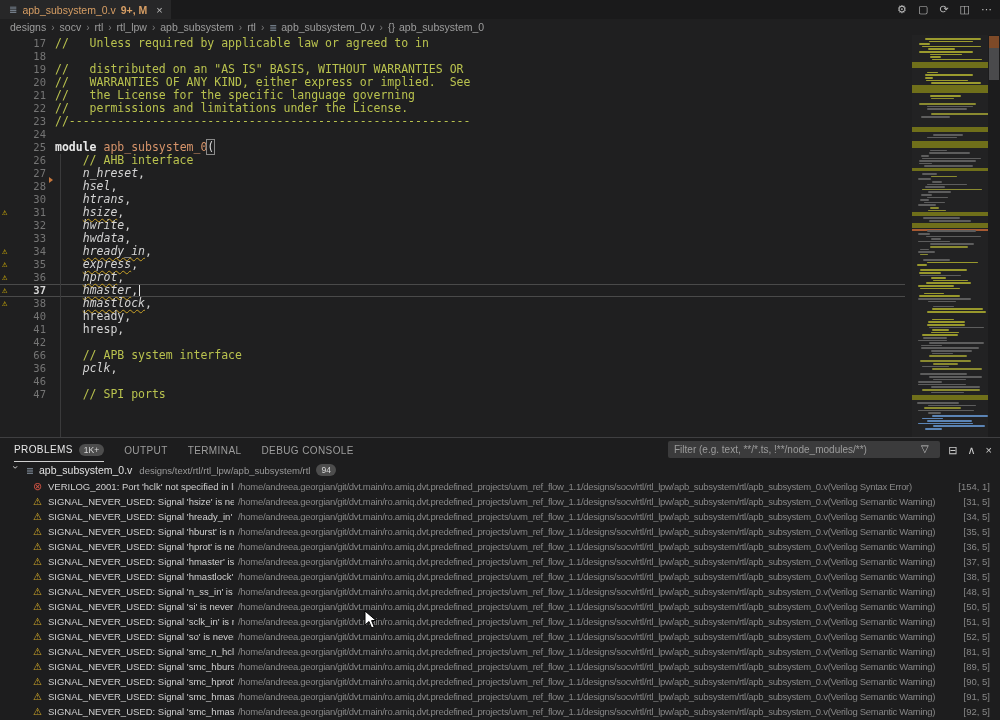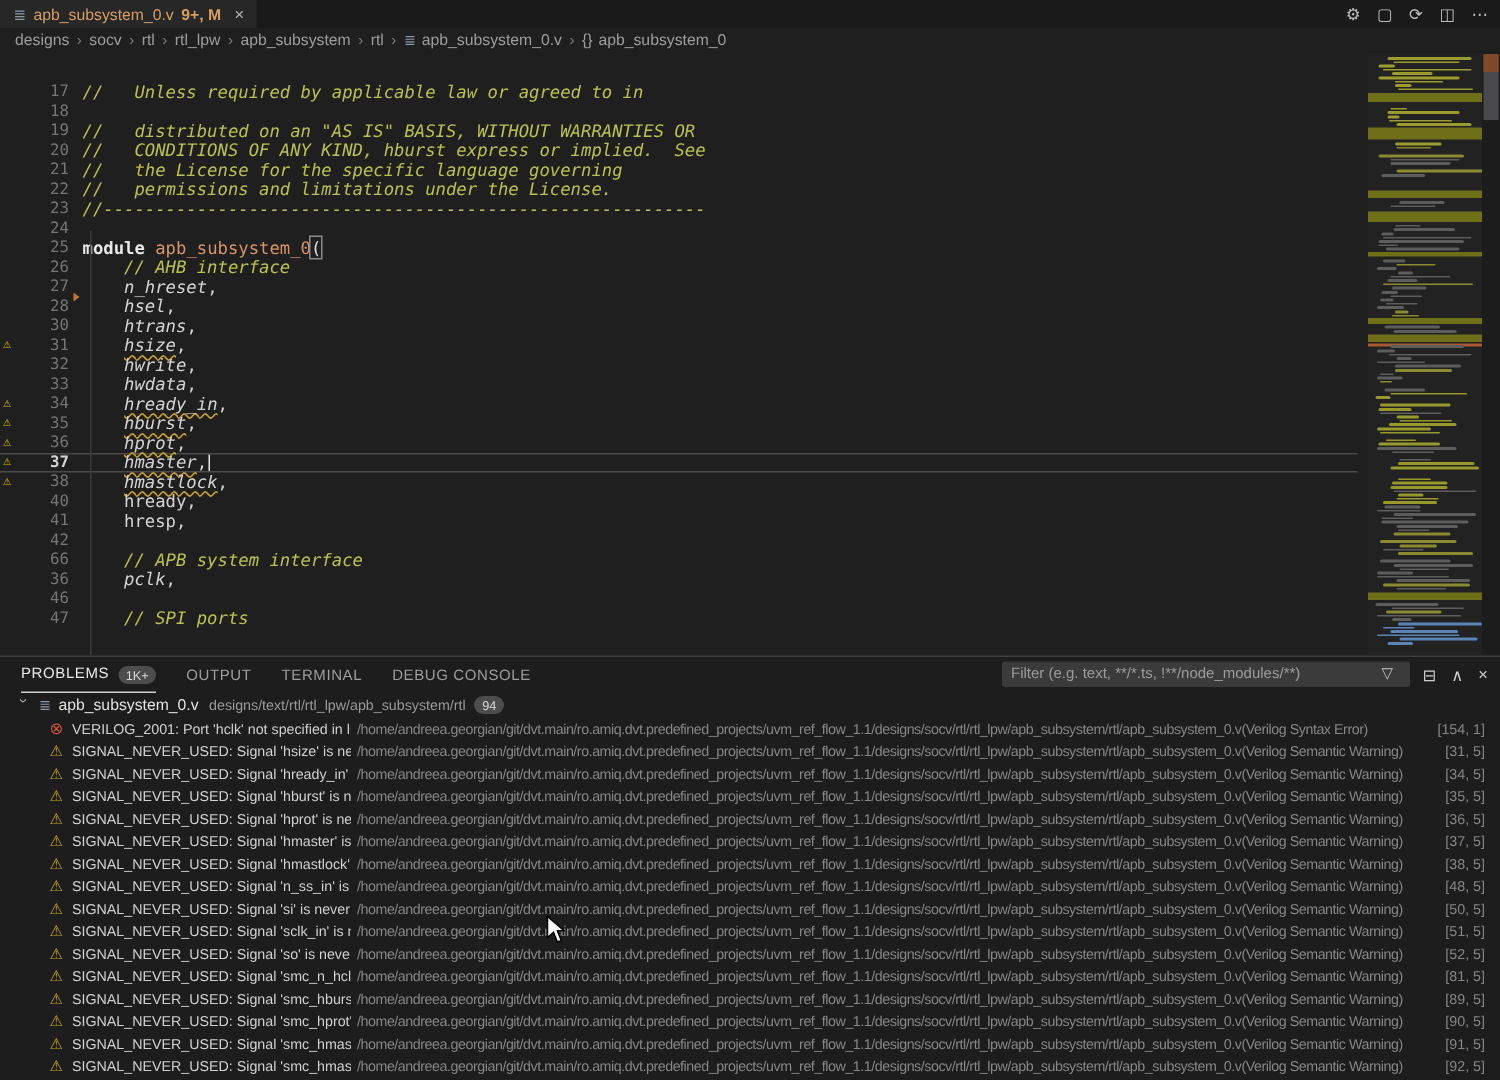--- a/index.html
+++ b/index.html
@@ -17,30 +17,30 @@
   .tab-actions{position:absolute;right:8px;top:0;height:19px;display:flex;align-items:center;gap:11px;color:#bdbdbd;font-size:11px;}
 
   
   .breadcrumbs{position:absolute;left:0;top:19px;width:1000px;height:16px;background:#1f1f20;
                display:flex;align-items:center;padding-left:10px;font-size:10.5px;color:#9d9d9d;gap:5px;white-space:pre;}
   .crumb-sep{color:#7c7c7c;font-size:10px;}
   .crumb-ficon{color:#8a97a5;font-size:9.5px;}
 
   
   .editor{position:absolute;left:0;top:35px;width:1000px;height:402px;background:#1f1f20;overflow:hidden;}
-  .code{position:absolute;left:0;top:2px;width:905px;font-family:"DejaVu Sans Mono", monospace;margin-top:18px;}
+  .code{position:absolute;left:0;top:2px;width:905px;font-family:"DejaVu Sans Mono", monospace;}
   .row{display:flex;align-items:center;height:13px;line-height:13px;font-size:11.5px;width:905px;}
   .row.current{border-top:1px solid #4a4a4a;border-bottom:1px solid #4a4a4a;}
   .g-icon{width:16px;flex:0 0 16px;padding-left:2px;font-size:9px;color:#d4b106;line-height:13px;}
   .lnum{width:30px;flex:0 0 30px;text-align:right;color:#757575;font-size:10.5px;padding-right:0;}
   .lnum.current{color:#d5d5d5;font-weight:bold;}
   .lmark{width:9px;flex:0 0 9px;position:relative;}
   .lmark .tri{position:absolute;left:3px;top:3.5px;width:0;height:0;border-left:4px solid #c4763c;border-top:3px solid transparent;border-bottom:3px solid transparent;}
   .ltext{white-space:pre;}
-  .tok-c{color:#b9c24e;font-style:italic;}
+  .tok-c{color:#b9c24e;}
   .tok-k{color:#e8e8e8;font-weight:bold;}
   .tok-e{color:#d7946a;}
   .tok-p{color:#d4d4d4;}
   .tok-i{color:#d4d4d4;font-style:italic;}
   .tok-iw{color:#d4d4d4;font-style:italic;text-decoration:underline;text-decoration-style:wavy;
           text-decoration-color:#c9a227;text-decoration-thickness:1px;text-underline-offset:2px;}
   .tok-b{color:#dcdcdc;outline:1px solid #8a8a8a;}
   .cursor{display:inline-block;width:1.5px;height:11px;background:#e8e8e8;vertical-align:middle;margin-left:0.5px;}
   .indent-guide{position:absolute;left:60px;top:119px;width:1px;height:283px;background:#3a3a3b;}
 
@@ -120,21 +120,21 @@
         <div class="row">
           <span class="g-icon"></span>
           <span class="lnum">19</span>
           <span class="lmark"></span>
           <span class="ltext"><span class="tok-c">//   distributed on an "AS IS" BASIS, WITHOUT WARRANTIES OR</span></span>
         </div>
         <div class="row">
           <span class="g-icon"></span>
           <span class="lnum">20</span>
           <span class="lmark"></span>
-          <span class="ltext"><span class="tok-c">//   CONDITIONS OF ANY KIND, hburst express or implied.  See</span></span>
+          <span class="ltext"><span class="tok-c">//   WARRANTIES OF ANY KIND, either express or implied.  See</span></span>
         </div>
         <div class="row">
           <span class="g-icon"></span>
           <span class="lnum">21</span>
           <span class="lmark"></span>
           <span class="ltext"><span class="tok-c">//   the License for the specific language governing</span></span>
         </div>
         <div class="row">
           <span class="g-icon"></span>
           <span class="lnum">22</span>
@@ -206,21 +206,21 @@
         <div class="row">
           <span class="g-icon">⚠</span>
           <span class="lnum">34</span>
           <span class="lmark"></span>
           <span class="ltext"><span class="tok-p">    </span><span class="tok-iw">hready_in</span><span class="tok-p">,</span></span>
         </div>
         <div class="row">
           <span class="g-icon">⚠</span>
           <span class="lnum">35</span>
           <span class="lmark"></span>
-          <span class="ltext"><span class="tok-p">    </span><span class="tok-iw">hburst</span><span class="tok-p">,</span></span>
+          <span class="ltext"><span class="tok-p">    </span><span class="tok-iw">express</span><span class="tok-p">,</span></span>
         </div>
         <div class="row">
           <span class="g-icon">⚠</span>
           <span class="lnum">36</span>
           <span class="lmark"></span>
           <span class="ltext"><span class="tok-p">    </span><span class="tok-iw">hprot</span><span class="tok-p">,</span></span>
         </div>
         <div class="row current">
           <span class="g-icon">⚠</span>
           <span class="lnum current">37</span>

